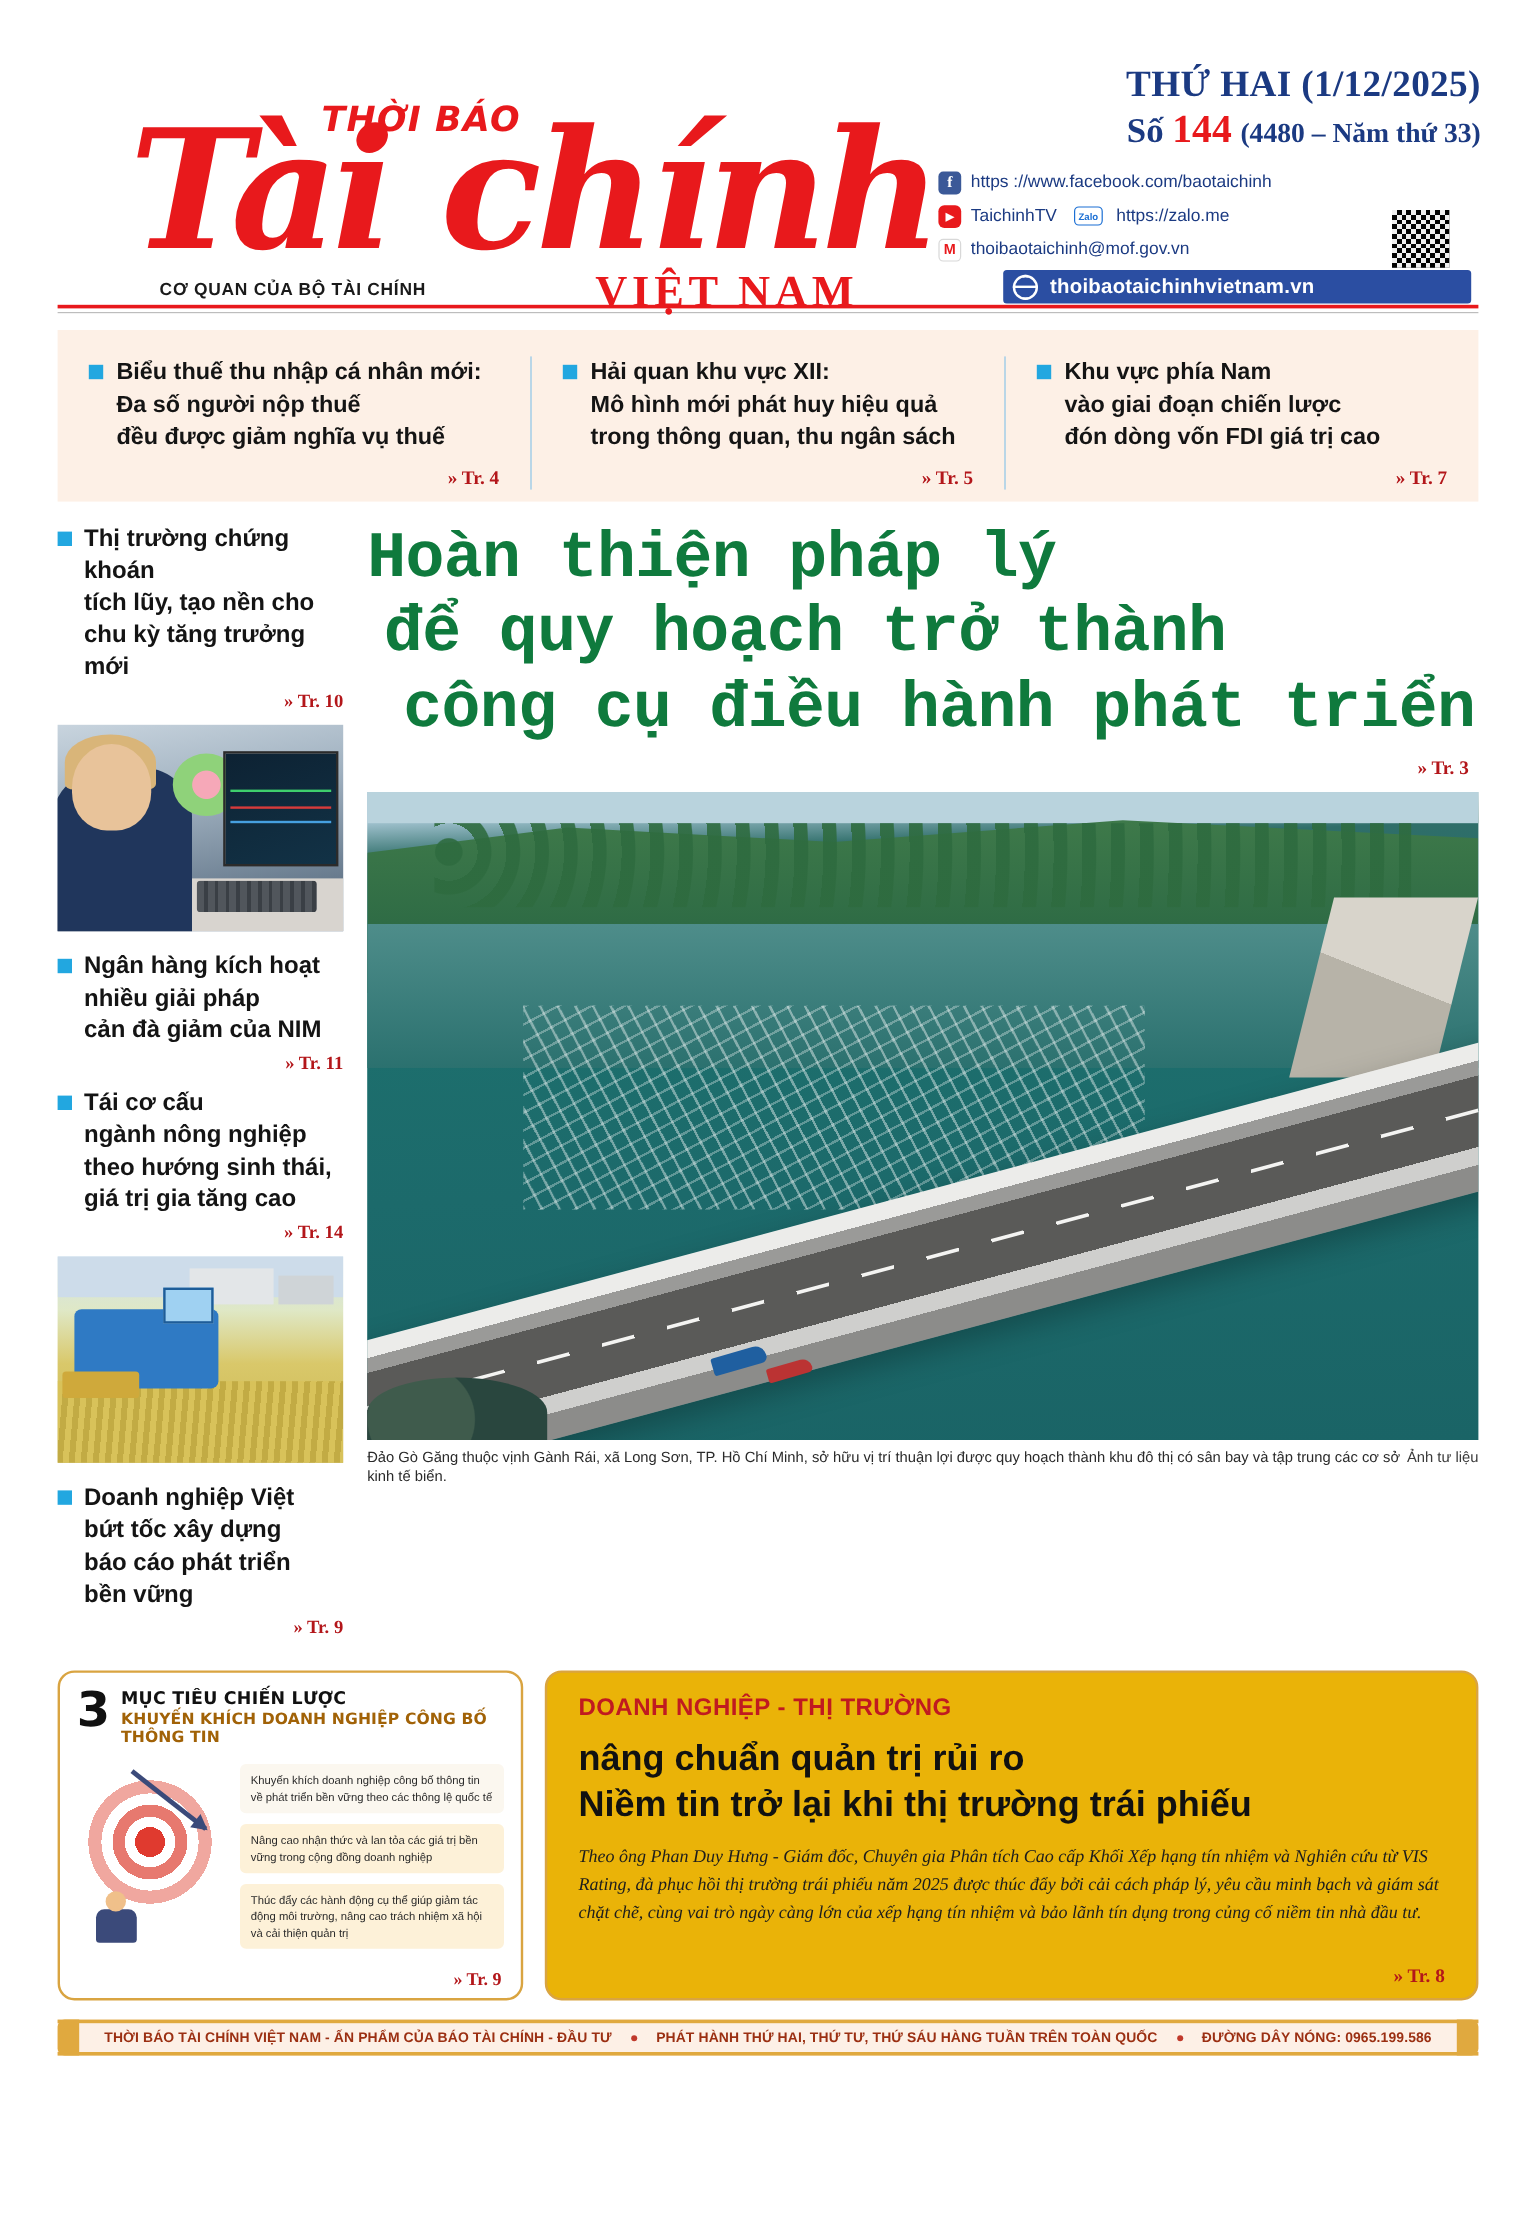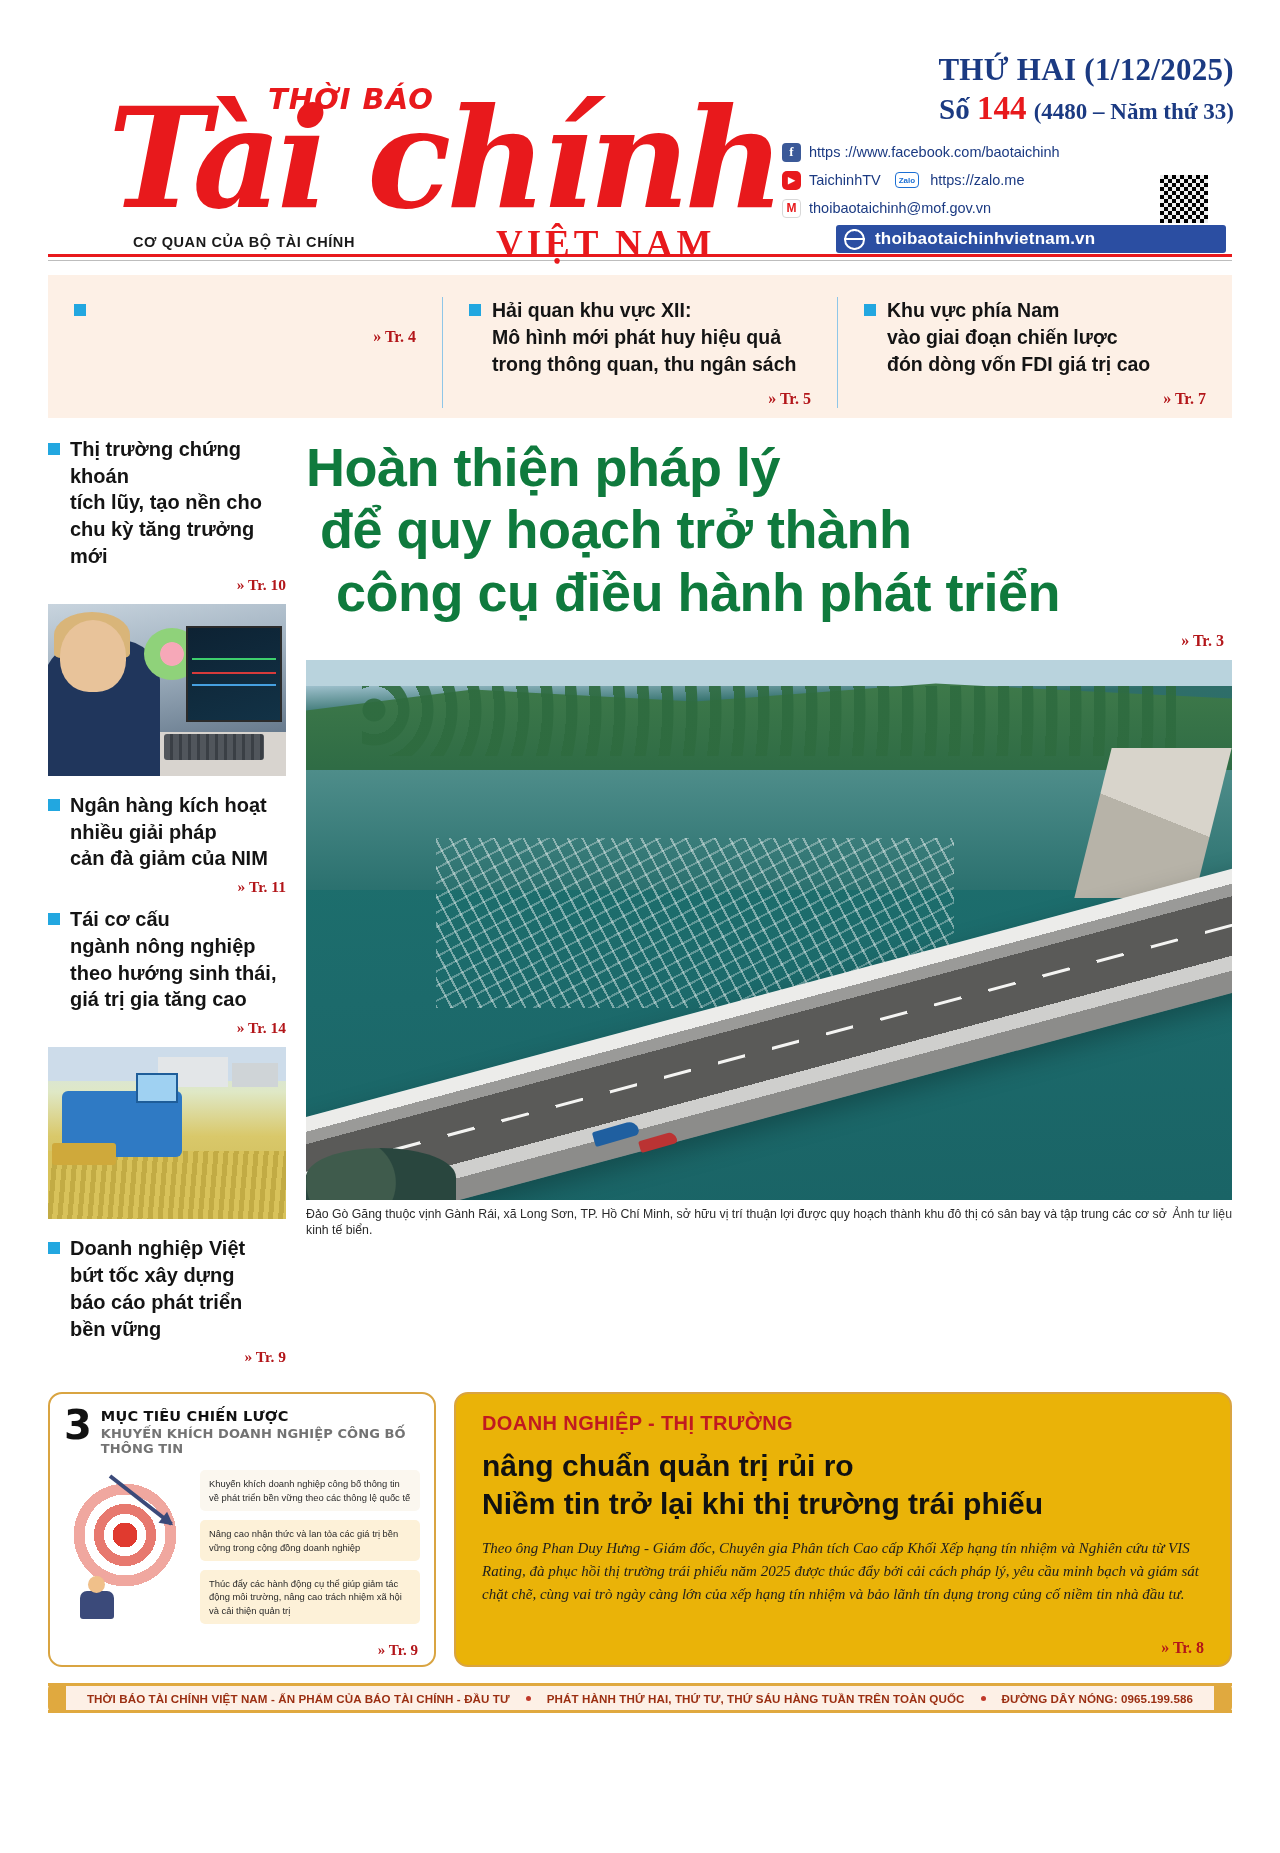--- a/index.html
+++ b/index.html
@@ -170,21 +170,21 @@
   .ph-farm .harvester{position:absolute;left:14px;top:44px;width:120px;height:66px;
     background:#2f7ac4;border-radius:6px;}
   .ph-farm .harvester:after{content:"";position:absolute;left:-10px;bottom:-8px;width:64px;height:22px;
     background:#cfa93b;border-radius:3px;}
   .ph-farm .cab{position:absolute;left:74px;top:-18px;width:42px;height:30px;background:#9fd1f2;border:2px solid #1e5d99;}
   .ph-farm .field{position:absolute;left:0;right:0;bottom:0;height:68px;
     background: repeating-linear-gradient(95deg,#d8c25a 0 5px,#c2ab44 5px 10px);}
 
   
   .hero-title {
-    font-family:Liberation Sans, sans-serif;
+    font-family:Liberation Mono, monospace;
     font-weight:700; color:#0f7a3d;
     font-size: 54px; line-height:1.16;
     letter-spacing:-0.5px;
   }
   .hero-title .l2 { padding-left: 14px; }
   .hero-title .l3 { padding-left: 30px; }
   .hero-pg {
     text-align:right; margin: 8px 8px 10px 0;
     font-family:"Liberation Serif",serif; font-weight:700;
     font-size:16px; color:#b3161a;
@@ -238,21 +238,21 @@
     background:#fff; padding: 14px 14px 8px; position:relative;
     height: 275px; overflow:hidden;
   }
   .ic-head { display:flex; align-items:flex-start; gap:9px; }
   .ic-num {
     font-family:"DejaVu Sans", sans-serif; font-weight:700;
     font-size: 40px; line-height:0.86; color:#111;
   }
   .ic-h1 { font-size:14.5px; font-weight:700; letter-spacing:0.2px; color:#111;
            font-family:"DejaVu Sans",sans-serif; }
-  .ic-h2 { font-size:13px; font-weight:700; letter-spacing:0.1px; color:#737373; margin-top:2px;
+  .ic-h2 { font-size:13px; font-weight:700; letter-spacing:0.1px; color:#a16207; margin-top:2px;
            font-family:"DejaVu Sans",sans-serif; }
   .ic-body { display:flex; gap:10px; margin-top: 12px; }
   .target {
     width: 126px; flex:0 0 126px; position:relative; height: 150px;
   }
   .target .rings {
     position:absolute; left:6px; top:12px; width:110px; height:110px; border-radius:50%;
     background: radial-gradient(circle,
       #e03a2f 0 16%, #ffffff 16% 27%, #e7796f 27% 40%,
       #ffffff 40% 52%, #f0a79f 52% 66%, #ffffff 66% 78%, #f6cdc8 78% 100%);
@@ -359,20 +359,25 @@
     </div>
   </div>
 
   <div class="rule-red"></div>
   <div class="rule-gray"></div>
 
   <div class="teaser-band">
     <div class="teaser">
       <div class="teaser-head">
         <span class="sq"></span>
+        <div class="teaser-text">
+          <div>Biểu thuế thu nhập cá nhân mới:</div>
+          <div>Đa số người nộp thuế</div>
+          <div>đều được giảm nghĩa vụ thuế</div>
+        </div>
       </div>
       <div class="pg">» Tr. 4</div>
     </div>
     <div class="teaser">
       <div class="teaser-head">
         <span class="sq"></span>
         <div class="teaser-text">
           <div>Hải quan khu vực XII:</div>
           <div>Mô hình mới phát huy hiệu quả</div>
           <div>trong thông quan, thu ngân sách</div>

